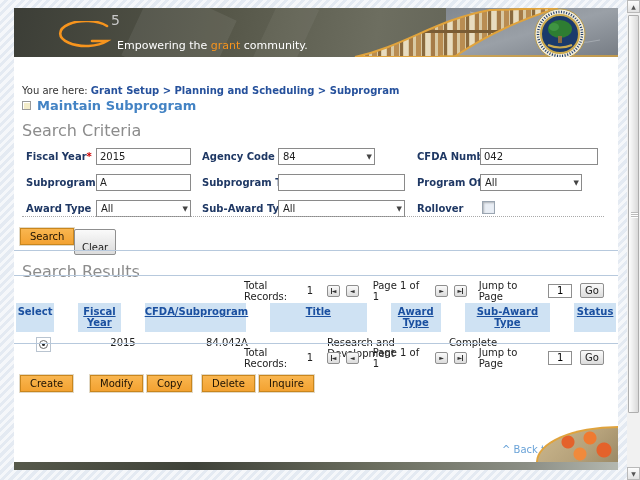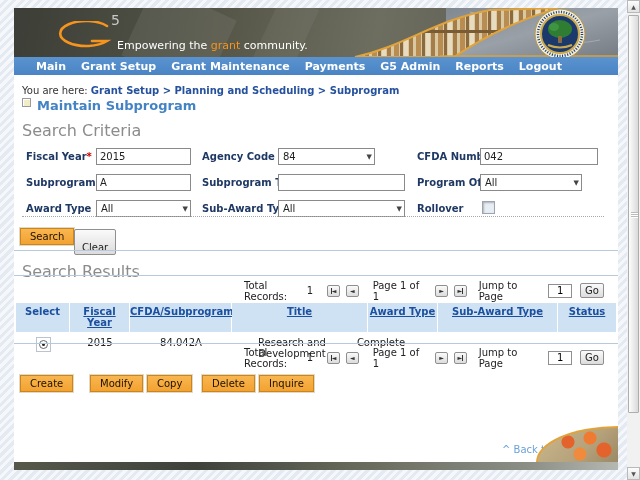--- a/index.html
+++ b/index.html
@@ -25,21 +25,21 @@
   .tagline { position:absolute; left:103px; top:31px; color:#ffffff; font-size:11px; }
   .tagline .hl { color:#f7941d; }
   .banner-right { position:absolute; right:0; top:0; width:268px; height:49px; }
   
   .nav { position:absolute; left:0; top:49px; width:604px; height:18px;
     background:linear-gradient(#5a93cf,#4a84c4); display:flex; align-items:center; padding-left:22px; }
   .nav-item { color:#ffffff; font-size:11px; font-weight:bold; margin-right:15px; cursor:pointer; white-space:nowrap; }
   
   .breadcrumb { position:absolute; left:8px; top:77px; font-size:10px; color:#333333; }
   .breadcrumb b { color:#26519c; font-weight:bold; }
-  .page-title { position:absolute; left:8px; top:90px; display:flex; }
+  .page-title { position:absolute; left:8px; top:90px; display:flex; align-items:center; }
   .pt-icon { width:9px; height:9px; background:#f3ecc9; border:1px solid #9a9a9a; margin-right:6px;
     box-shadow:inset 1px 1px 0 #fff; }
   .pt-text { color:#4383c4; font-size:13px; font-weight:bold; }
   .section-label { font-size:16px; color:#8c8c8c; }
   
   .instructions { position:absolute; left:8px; top:130px; font-size:10px; color:#222; }
   .flabel { position:absolute; font-size:10px; font-weight:bold; color:#1f3864; white-space:nowrap; }
   .req { color:#cc0000; }
   .tinput { position:absolute; height:17px; border:1px solid #8a8a8a; background:#fff;
     font-family:inherit; font-size:10px; padding:0 3px; color:#222; }
@@ -58,21 +58,21 @@
   
   .pager { position:absolute; left:230px; width:360px; height:15px; display:flex; align-items:center; font-size:10px; color:#222; }
   .pg-btn { width:14px; height:12px; background:linear-gradient(#fafafa,#dcdcdc); border:1px solid #8f8f8f;
     border-radius:2px; display:inline-flex; align-items:center; justify-content:center; cursor:pointer; margin-right:6px; }
   .pg-btn .tri { font-size:6px; color:#333; line-height:1; }
   .pg-btn .bar { display:inline-block; width:1px; height:6px; background:#333; }
   .jump-input { width:24px; height:14px; border:1px solid #8f8f8f; font-family:inherit; font-size:10px;
     text-align:center; padding:0; }
   
   .rtable { position:absolute; left:2px; top:295px; width:600px; }
-  .thead, .trow { display:flex; }
+  .thead, .trow { display:flex;gap:23px; }
   .th { background:#cfe2f3; color:#1b50a0; font-size:10px; font-weight:bold; text-align:center;
     padding:3px 0 4px; border-right:1px solid #ffffff; cursor:pointer; }
   .th:last-child { border-right:none; }
   .th span { text-decoration:underline; }
   .th.noline span { text-decoration:none; }
   .td { font-size:10px; color:#222; text-align:center; padding:5px 0 4px; }
   .c0{width:54px}.c1{width:60px}.c2{width:102px}.c3{width:136px}.c4{width:70px}.c5{width:120px}.c6{width:58px}
   .radio-box { width:15px; height:15px; border:1px solid #b9c4d0; margin:0 auto; display:flex;
     align-items:center; justify-content:center; cursor:pointer; }
   .radio { width:9px; height:9px; border-radius:50%; border:1px solid #6a6a6a; background:#fff; position:relative; }
@@ -137,29 +137,20 @@
         <circle cx="210" cy="26" r="22" fill="none" stroke="#1b3a6b" stroke-width="2.5" stroke-dasharray="1,1.6"></circle>
         <circle cx="210" cy="26" r="19" fill="#1b3a6b" stroke="#caa94e" stroke-width="2"></circle>
         <ellipse cx="210" cy="21" rx="12" ry="9" fill="#2e7d32"></ellipse>
         <ellipse cx="204" cy="19" rx="5" ry="4" fill="#3f9442"></ellipse>
         <rect x="208" y="28" width="4" height="7" fill="#8a6a3e"></rect>
         <path d="M198,37 q12,5 24,0" stroke="#caa94e" stroke-width="2" fill="none"></path>
       </g>
     </svg>
   </div>
 
-  <div class="nav">
-    <span class="nav-item">Main</span>
-    <span class="nav-item">Grant Setup</span>
-    <span class="nav-item">Grant Maintenance</span>
-    <span class="nav-item">Payments</span>
-    <span class="nav-item">G5 Admin</span>
-    <span class="nav-item">Reports</span>
-    <span class="nav-item">Logout</span>
-  </div>
 
   <div class="breadcrumb"><span>You are here: </span><b>Grant Setup &gt; Planning and Scheduling &gt; Subprogram</b></div>
   <div class="page-title">
     <div class="pt-icon"></div>
     <div class="pt-text">Maintain Subprogram</div>
   </div>
 
   <div class="section-label" style="position:absolute;left:8px;top:113px;">Search Criteria</div>
 
   <div class="flabel" style="left:12px;top:143px;"><span>Fiscal Year</span><span class="req">*</span></div>

